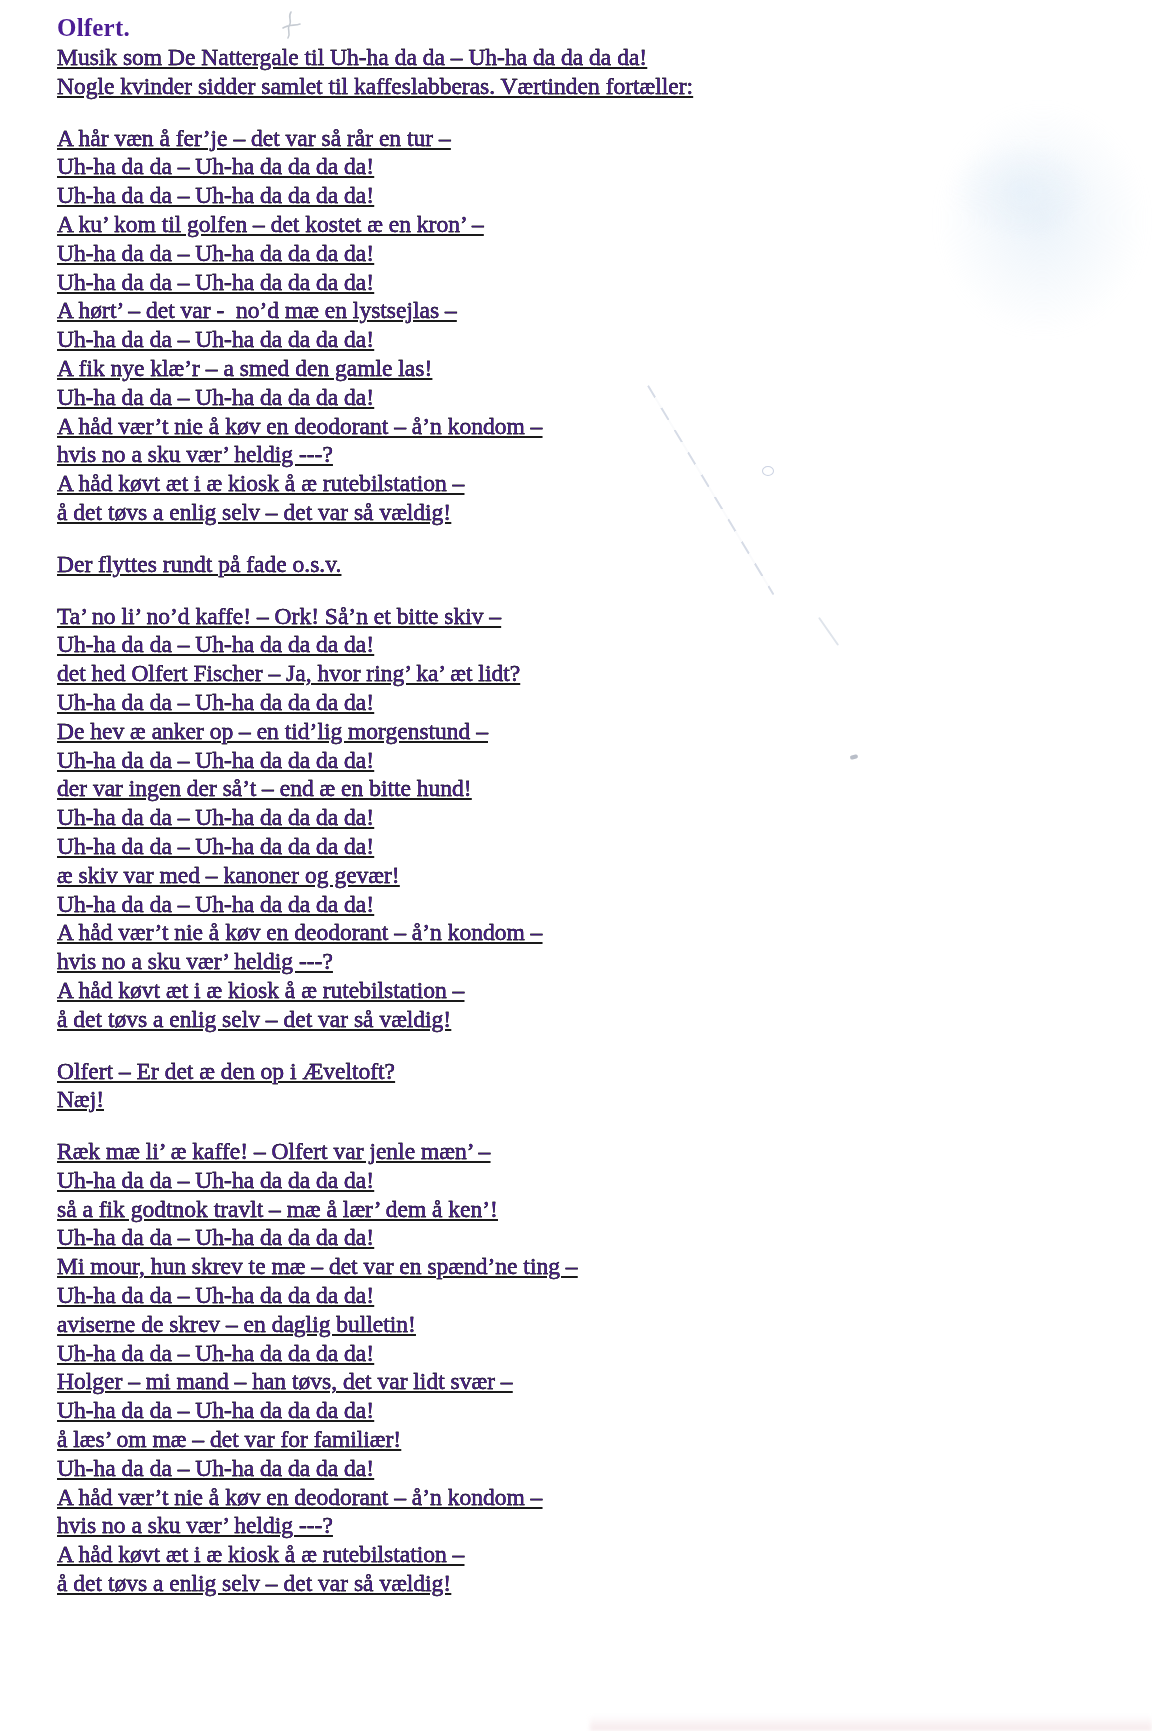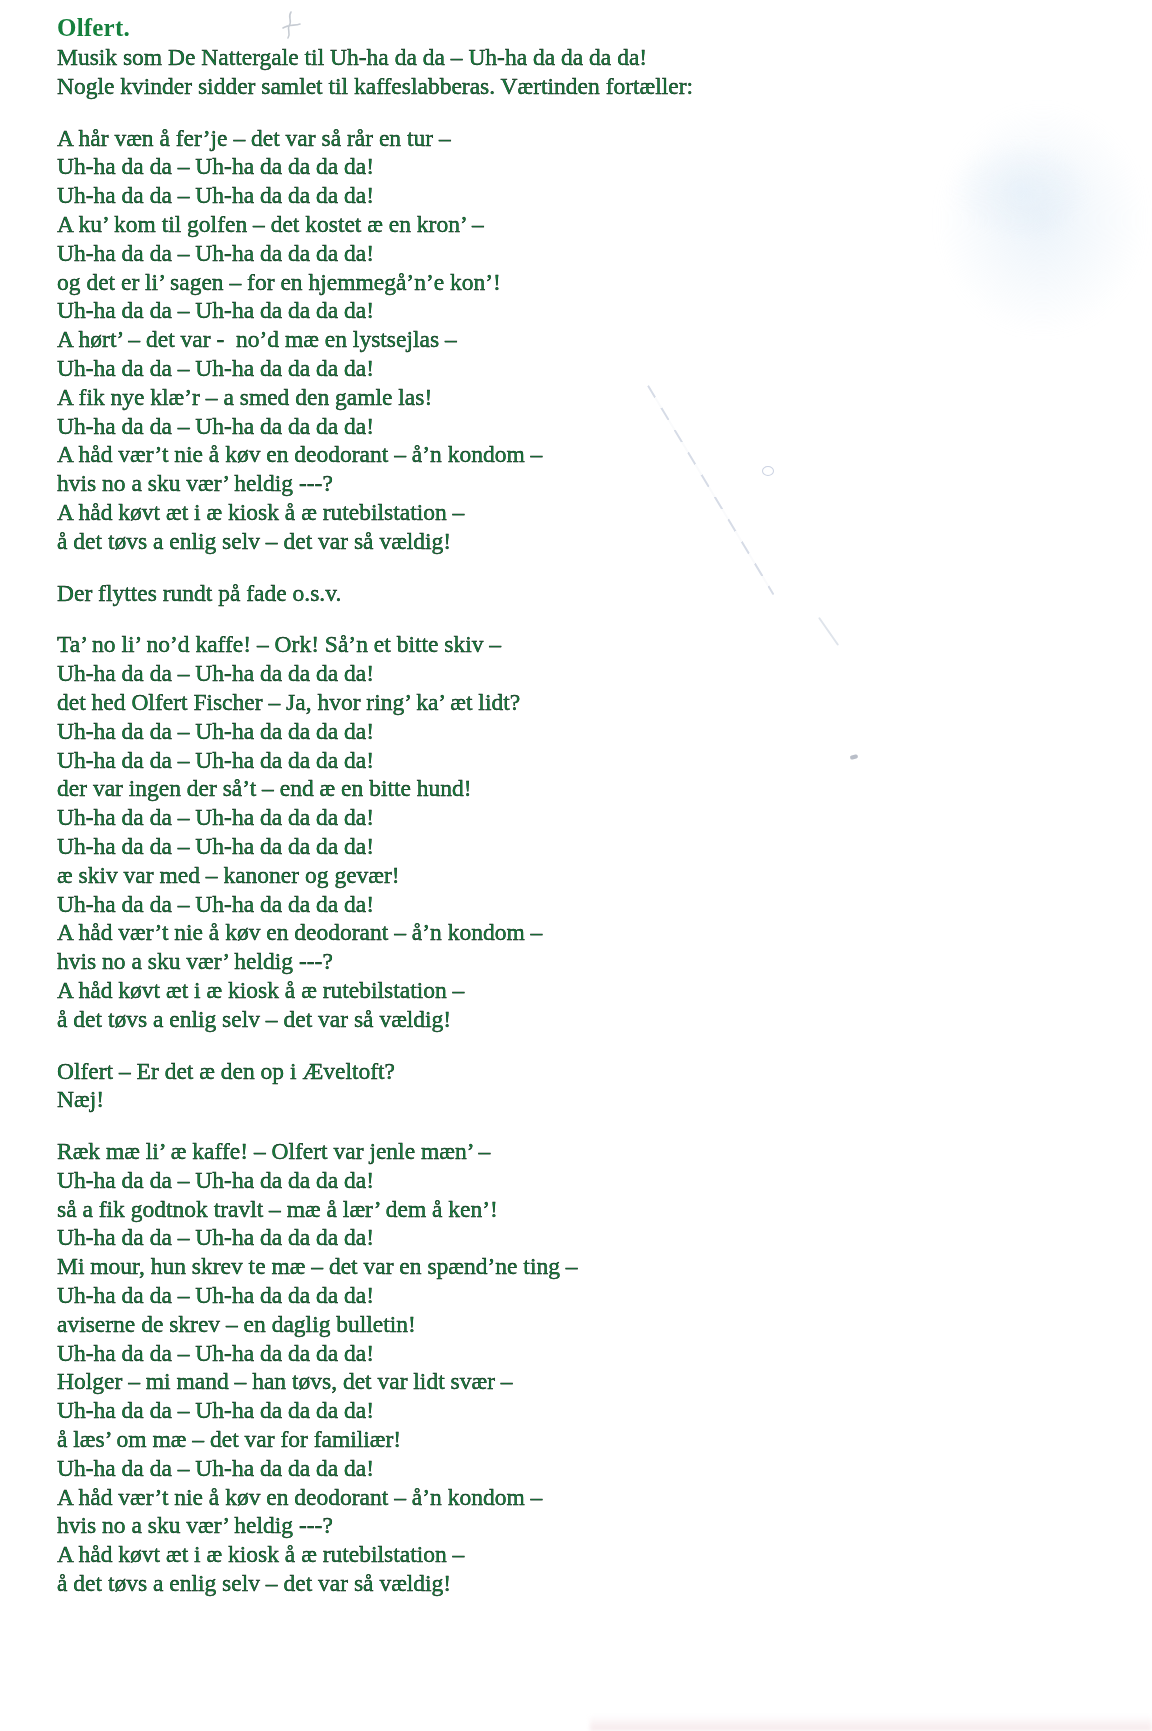--- a/index.html
+++ b/index.html
@@ -3,21 +3,21 @@
 <meta charset="utf-8">
 <style>
   html, body { margin: 0; padding: 0; background: #ffffff; }
   .page {
     position: relative;
     width: 1152px;
     height: 1731px;
     background: #ffffff;
     overflow: hidden;
     font-family: "Liberation Serif", "DejaVu Serif", serif;
-    color: #15803d;
+    color: #4c1d95;
   }
   .content {
     position: absolute;
     left: 57px;
     top: 13px;
     width: 760px;
   }
   .title {
     margin: 0;
     font-size: 25px;
@@ -27,20 +27,21 @@
   }
   .block { margin: 0; }
   .block + .block { margin-top: 23px; }
   .intro { margin-top: 0; }
   .line {
     font-size: 23.5px;
     line-height: 28.8px;
     white-space: pre-wrap;
     -webkit-text-stroke: 0.3px #1a1a1a;
     text-shadow: 0 0 0.4px rgba(25,25,25,0.75);
+    text-decoration: underline;
   }
   
   .smudge-cloud-a {
     position: absolute; right: -40px; top: 55px;
     width: 300px; height: 330px;
     background: radial-gradient(closest-side, rgba(205,224,242,0.38), rgba(205,224,242,0) 70%);
     filter: blur(6px);
   }
   .smudge-cloud-b {
     position: absolute; left: 920px; top: 120px;
@@ -114,41 +115,41 @@
       <div class="line">Musik som De Nattergale til Uh-ha da da – Uh-ha da da da da!</div>
       <div class="line">Nogle kvinder sidder samlet til kaffeslabberas. Værtinden fortæller:</div>
     </div>
 
     <div class="block">
       <div class="line">A hår væn å fer’je – det var så rår en tur –</div>
       <div class="line">Uh-ha da da – Uh-ha da da da da!</div>
       <div class="line">Uh-ha da da – Uh-ha da da da da!</div>
       <div class="line">A ku’ kom til golfen – det kostet æ en kron’ –</div>
       <div class="line">Uh-ha da da – Uh-ha da da da da!</div>
-      <div class="line">og det er li’ sagen – for en hjemmegå’n’e kon’!</div>
       <div class="line">Uh-ha da da – Uh-ha da da da da!</div>
       <div class="line">A hørt’ – det var -  no’d mæ en lystsejlas –</div>
       <div class="line">Uh-ha da da – Uh-ha da da da da!</div>
       <div class="line">A fik nye klæ’r – a smed den gamle las!</div>
       <div class="line">Uh-ha da da – Uh-ha da da da da!</div>
       <div class="line">A håd vær’t nie å køv en deodorant – å’n kondom –</div>
       <div class="line">hvis no a sku vær’ heldig ---?</div>
       <div class="line">A håd køvt æt i æ kiosk å æ rutebilstation –</div>
       <div class="line">å det tøvs a enlig selv – det var så vældig!</div>
     </div>
 
     <div class="block">
       <div class="line">Der flyttes rundt på fade o.s.v.</div>
     </div>
 
     <div class="block">
       <div class="line">Ta’ no li’ no’d kaffe! – Ork! Så’n et bitte skiv –</div>
       <div class="line">Uh-ha da da – Uh-ha da da da da!</div>
       <div class="line">det hed Olfert Fischer – Ja, hvor ring’ ka’ æt lidt?</div>
       <div class="line">Uh-ha da da – Uh-ha da da da da!</div>
+      <div class="line">De hev æ anker op – en tid’lig morgenstund –</div>
       <div class="line">Uh-ha da da – Uh-ha da da da da!</div>
       <div class="line">der var ingen der så’t – end æ en bitte hund!</div>
       <div class="line">Uh-ha da da – Uh-ha da da da da!</div>
       <div class="line">Uh-ha da da – Uh-ha da da da da!</div>
       <div class="line">æ skiv var med – kanoner og gevær!</div>
       <div class="line">Uh-ha da da – Uh-ha da da da da!</div>
       <div class="line">A håd vær’t nie å køv en deodorant – å’n kondom –</div>
       <div class="line">hvis no a sku vær’ heldig ---?</div>
       <div class="line">A håd køvt æt i æ kiosk å æ rutebilstation –</div>
       <div class="line">å det tøvs a enlig selv – det var så vældig!</div>

